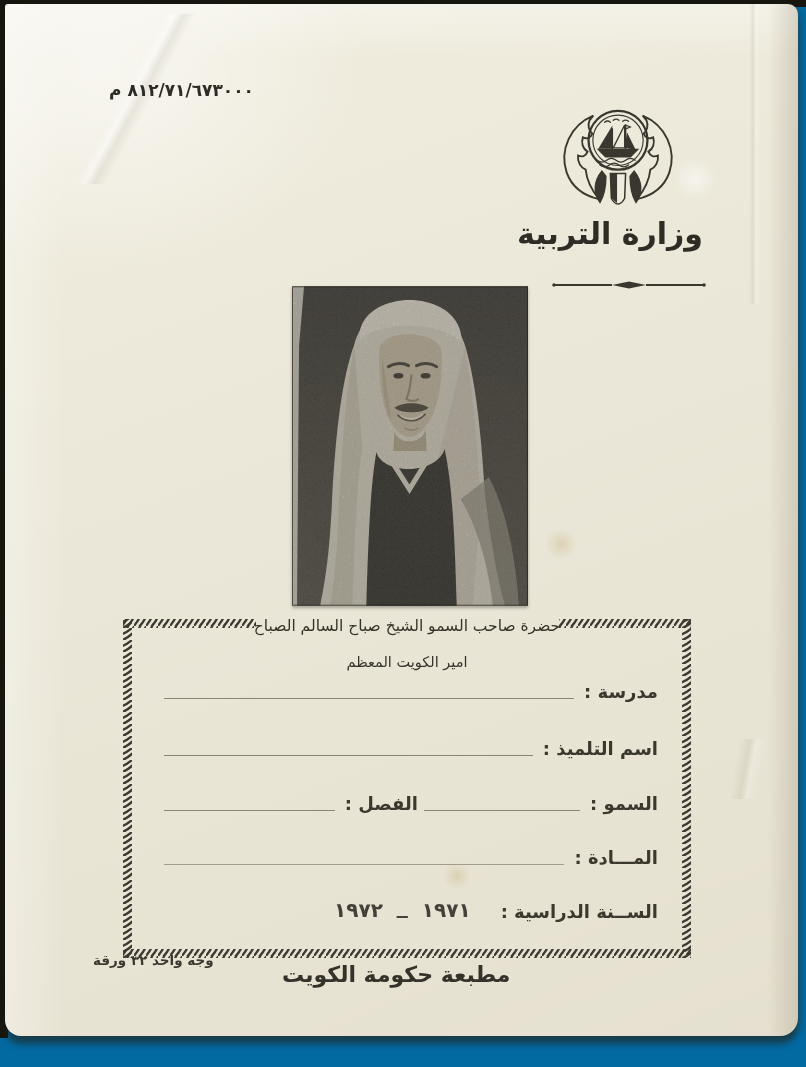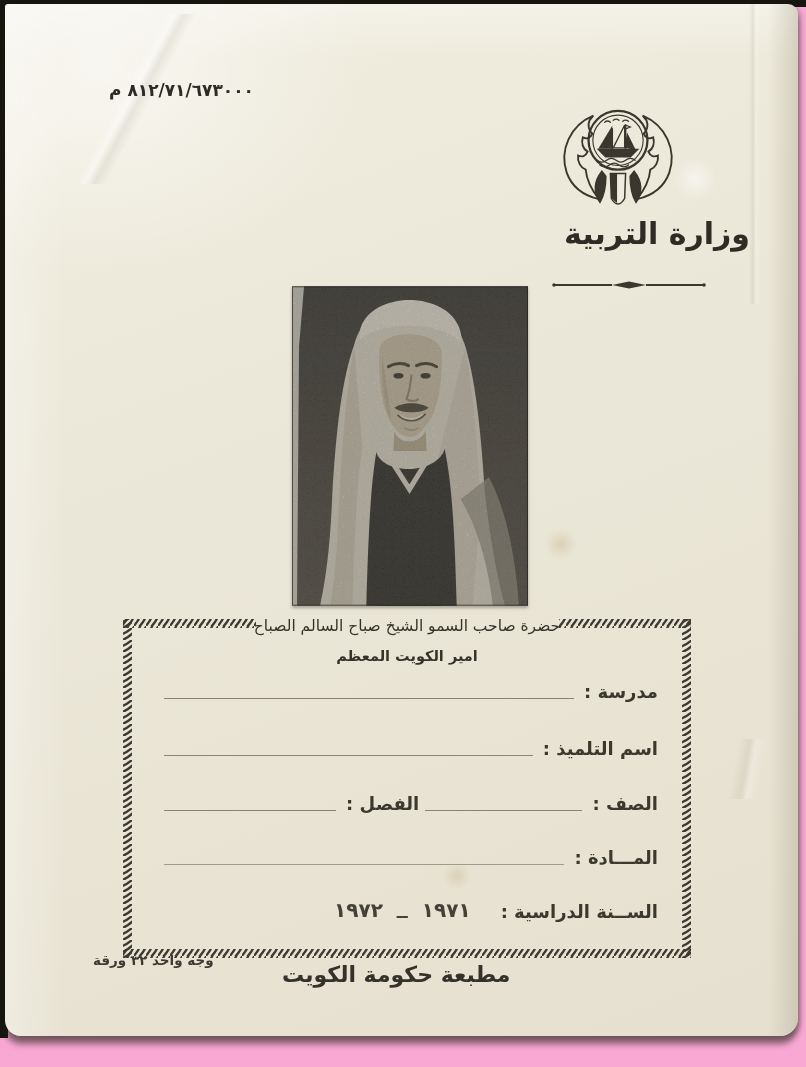--- a/index.html
+++ b/index.html
@@ -1,16 +1,16 @@
 <!DOCTYPE html>
 <html lang="ar" dir="rtl"><head>
 <meta charset="utf-8">
 <style>
   html,body{margin:0;padding:0;background:#b9b8b2;}
-  .scan{position:relative;width:806px;height:1067px;background:#f9a8d4;overflow:hidden;
+  .scan{position:relative;width:806px;height:1067px;background:#0369a1;overflow:hidden;
         font-family:"DejaVu Sans",sans-serif;color:#33312a;}
   .edge-top{position:absolute;left:0;top:0;width:806px;height:7px;background:#16160e;}
   .edge-left{position:absolute;left:0;top:0;width:8px;height:1038px;background:#16160e;}
   .paper{position:absolute;left:5px;top:4px;width:793px;height:1032px;
          border-radius:3px 10px 18px 16px;
          background:
            radial-gradient(ellipse 380px 300px at 12% 6%, rgba(255,255,255,.55), rgba(255,255,255,0) 70%),
            radial-gradient(circle 16px at 556px 540px, rgba(186,162,106,.30), rgba(186,162,106,0)),
            radial-gradient(circle 14px at 452px 872px, rgba(186,162,106,.28), rgba(186,162,106,0)),
            radial-gradient(circle 22px at 690px 175px, rgba(255,255,255,.5), rgba(255,255,255,0)),
@@ -23,29 +23,29 @@
   .crease.c1{left:18px;top:10px;width:220px;height:170px;opacity:.6;
      background:linear-gradient(118deg, transparent 46%, rgba(255,255,255,.65) 49%, rgba(140,134,112,.22) 52%, transparent 56%);}
   .crease.c2{left:735px;top:0;width:26px;height:300px;opacity:.5;
      background:linear-gradient(to right, transparent 35%, rgba(148,142,120,.30) 50%, rgba(255,255,255,.45) 62%, transparent 80%);}
   .crease.c3{left:690px;top:735px;width:100px;height:60px;opacity:.5;
      background:linear-gradient(100deg, transparent 40%, rgba(148,142,120,.28) 50%, rgba(255,255,255,.4) 56%, transparent 66%);}
   .serial{position:absolute;left:104px;top:76px;font-size:17px;font-weight:600;
           letter-spacing:.5px;color:#2d2b23;direction:rtl;}
   .emblem{position:absolute;left:537px;top:86px;width:152px;height:130px;}
   .ministry{position:absolute;left:505px;top:212px;width:200px;text-align:center;
-            font-size:30px;font-weight:bold;color:#2e2c25;margin-left:47px;}
+            font-size:30px;font-weight:bold;color:#2e2c25;}
   .divider{position:absolute;left:545px;top:276px;width:158px;height:10px;}
   .photo{position:absolute;left:287px;top:282px;width:236px;height:320px;
          box-shadow:0 2px 3px rgba(40,38,28,.35);}
   .formbox{position:absolute;left:117px;top:612px;width:570px;height:346px;}
   .frame{position:absolute;left:0;top:0;width:570px;height:346px;}
   .caption{position:absolute;left:0;right:0;top:0;text-align:center;color:#36342a;line-height:1.35;}
   .caption .l1{font-size:15.5px;font-weight:normal;}
-  .caption .l2{font-size:14.5px;font-weight:bold;margin-top:10px;}
+  .caption .l2{font-size:14.5px;font-weight:normal;margin-top:16px;}
   .frow{position:absolute;left:36px;right:34px;display:flex;align-items:flex-end;direction:rtl;}
   .frow .lbl{font-size:18px;font-weight:bold;color:#3b382e;white-space:nowrap;}
   .wline{flex:1;height:20px;border-bottom:1.3px solid #8b8575;margin:0 10px 3px 6px;}
   .wline.light{border-bottom:1px solid #a29c8a;}
   .r1{top:62px;} .r2{top:119px;} .r3{top:174px;} .r4{top:228px;} .r5{top:282px;}
   .yearval{font-size:20px;font-weight:600;color:#44413a;letter-spacing:1px;}
   .yfrom{margin-right:30px;}
   .ydash{margin:0 14px;font-weight:bold;color:#44413a;}
   .printer{position:absolute;left:277px;top:958px;width:230px;text-align:left;
            font-size:22px;font-weight:bold;color:#34322a;}
@@ -179,21 +179,21 @@
         <span class="lbl">مدرسة :</span>
         <span class="wline"></span>
       </div>
 
       <div class="frow r2">
         <span class="lbl">اسم التلميذ :</span>
         <span class="wline"></span>
       </div>
 
       <div class="frow r3">
-        <span class="lbl">الصف :</span>
+        <span class="lbl">السمو :</span>
         <span class="wline" style="flex:1.05"></span>
         <span class="lbl">الفصل :</span>
         <span class="wline" style="flex:1.15"></span>
       </div>
 
       <div class="frow r4">
         <span class="lbl">المـــادة :</span>
         <span class="wline light"></span>
       </div>
 

